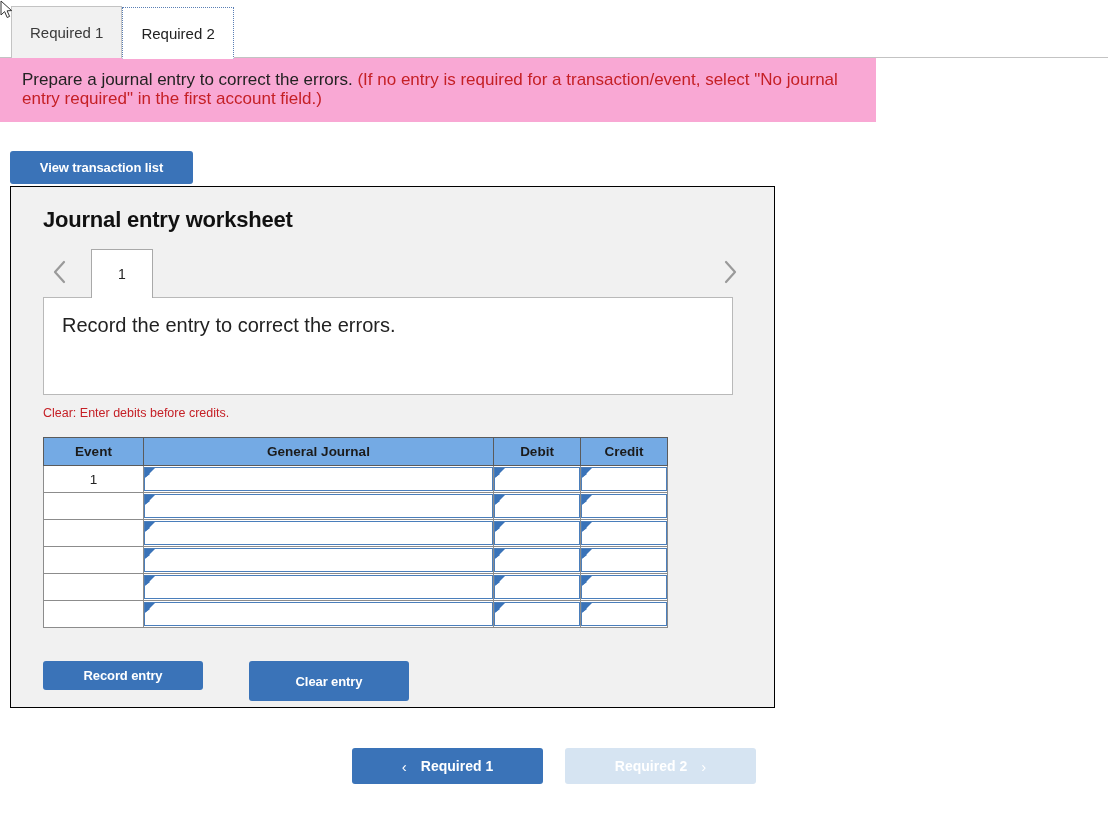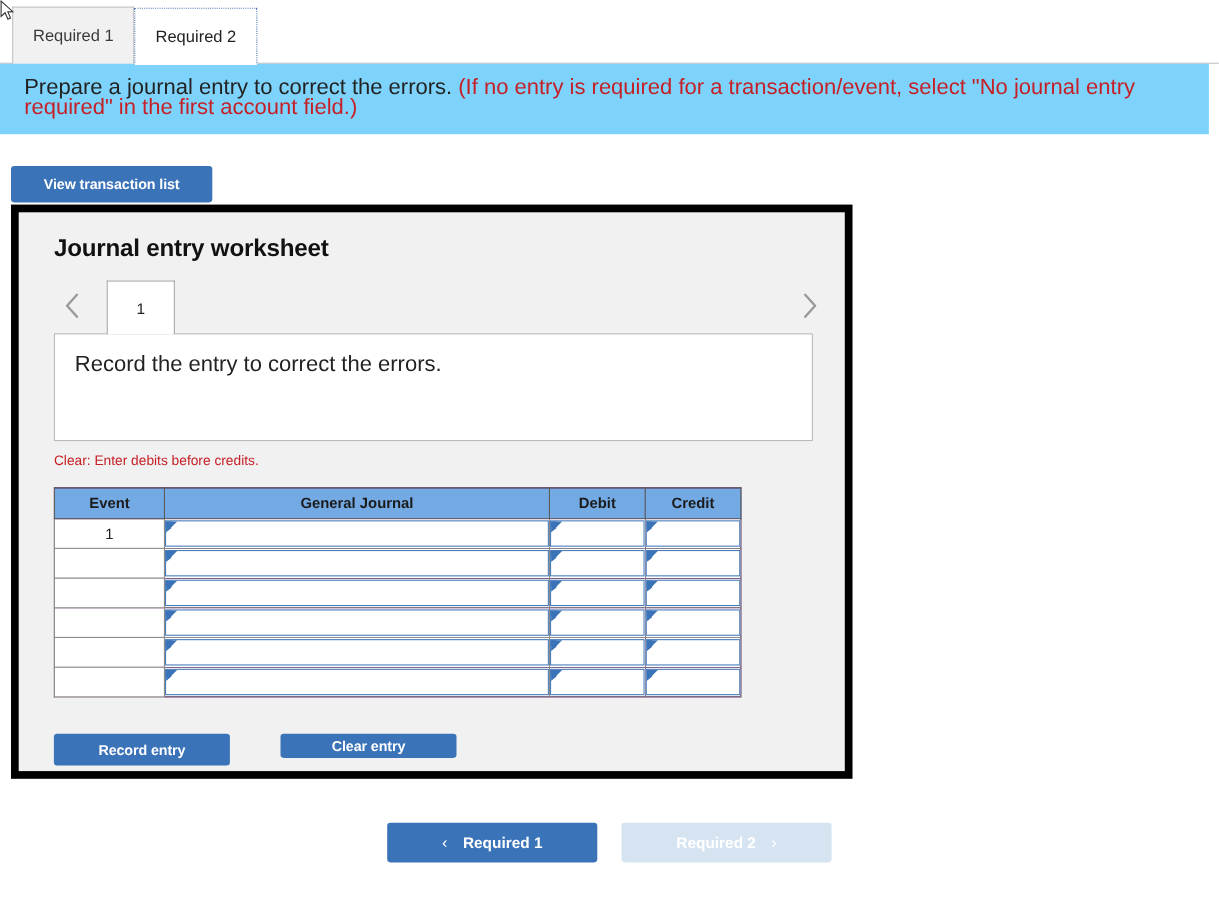--- a/index.html
+++ b/index.html
@@ -69,25 +69,25 @@
     border-bottom: 1px solid #ffffff;
     z-index: 3;
     margin-bottom: -1px;
   }
 
   
   .banner {
     position: absolute;
     left: 0;
     top: 58px;
-    width: 1099px;
+    width: 876px;
     padding: 12px 22px 14px 22px;
     box-sizing: border-box;
-    background: #7dd3fc;
-    font-size: 20px;
+    background: #f9a8d4;
+    font-size: 17px;
     line-height: 19px;
     color: #222222;
   }
   .banner .red {
     color: #c52026;
   }
 
   
   .btn {
     display: inline-flex;
@@ -114,21 +114,21 @@
 
   
   .panel {
     position: absolute;
     left: 10px;
     top: 186px;
     width: 765px;
     height: 522px;
     box-sizing: border-box;
     background: #f1f1f1;
-    border: 7px solid #000000;
+    border: 1px solid #000000;
   }
   .panel-title {
     position: absolute;
     left: 32px;
     top: 20px;
     font-size: 22px;
     font-weight: bold;
     color: #111111;
     letter-spacing: -0.2px;
   }
@@ -276,21 +276,21 @@
     left: 32px;
     top: 462px;
     width: 160px;
     height: 29px;
   }
   .btn-clear {
     position: absolute;
     left: 238px;
     top: 462px;
     width: 160px;
-    height: 22px;
+    height: 40px;
     text-align: right;
   }
   .btn-viewgj {
     position: absolute;
     left: 553px;
     top: 462px;
     width: 179px;
     height: 33px;
   }
 

